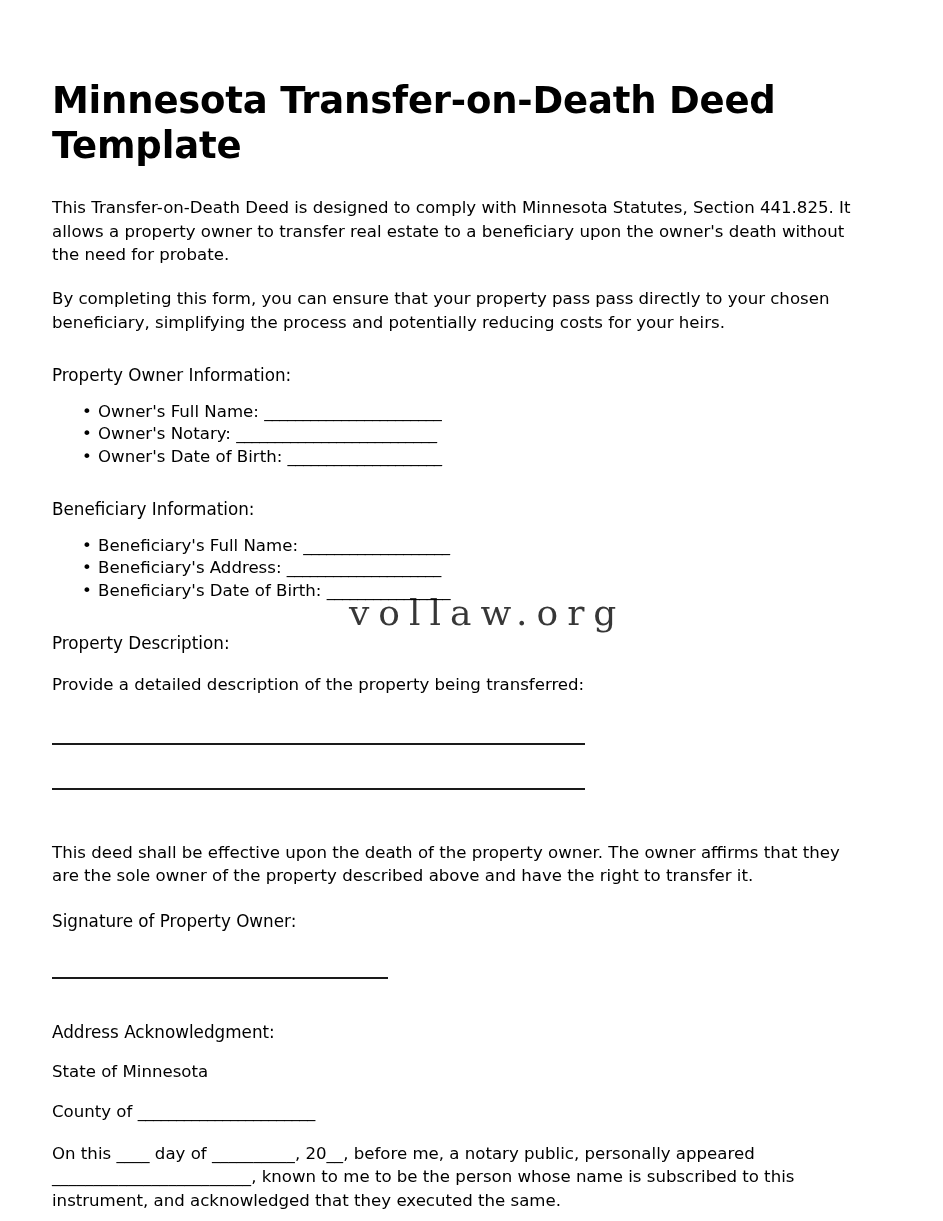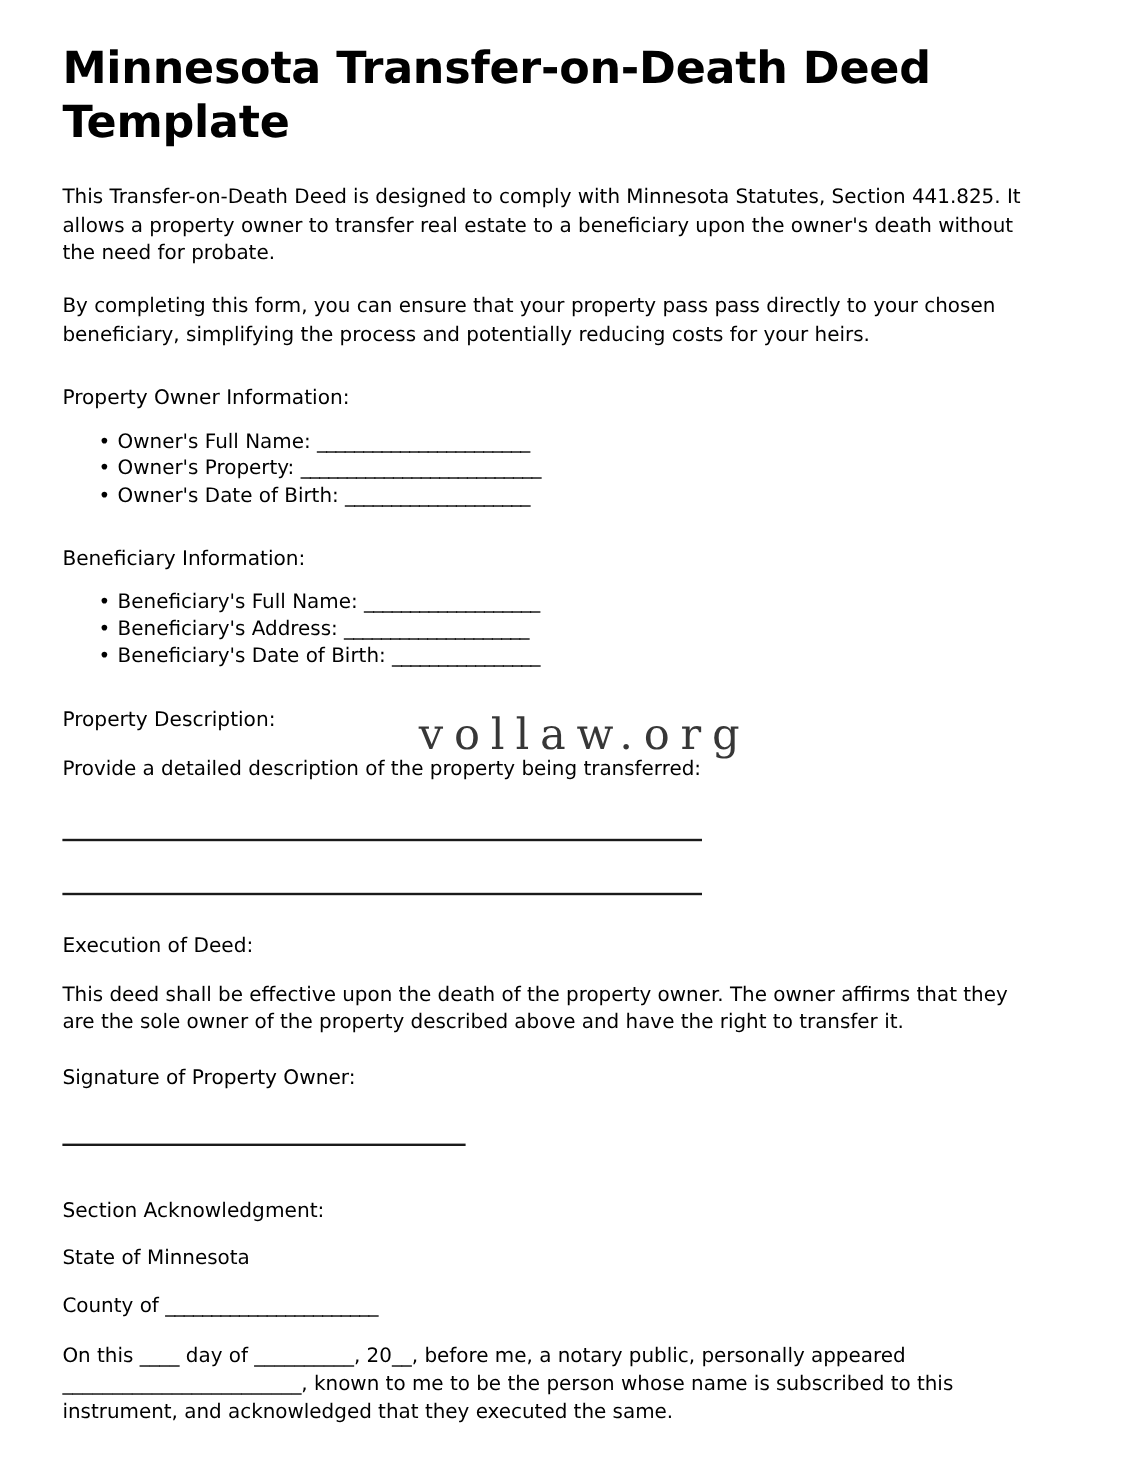--- a/index.html
+++ b/index.html
@@ -14,21 +14,21 @@
     font-family: "DejaVu Sans", sans-serif;
     color: #000000;
     -webkit-font-smoothing: antialiased;
   }
   .page {
     position: relative;
     width: 927px;
     height: 1221px;
     background: #ffffff;
     box-sizing: border-box;
-    padding: 24px 62px 0 52px;
+    padding: 68px 62px 0 52px;
   }
   .doc-title {
     font-size: 37px;
     font-weight: bold;
     line-height: 1.22;
     letter-spacing: -0.2px;
     margin: 0 0 0 0;
     padding-top: 10px;
     max-width: 780px;
   }
@@ -108,21 +108,21 @@
   <div class="gap-after-heading"></div>
 
   <ul class="fields">
     <li>
       <span class="bullet">•</span>
       <span>Owner's Full Name:</span>
       <span class="fill">_______________________</span>
     </li>
     <li>
       <span class="bullet">•</span>
-      <span>Owner's Property:</span>
+      <span>Owner's Notary:</span>
       <span class="fill">__________________________</span>
     </li>
     <li>
       <span class="bullet">•</span>
       <span>Owner's Date of Birth:</span>
       <span class="fill">____________________</span>
     </li>
   </ul>
 
   <div class="gap-before-heading"></div>
@@ -151,34 +151,33 @@
   <div class="section-heading">Property Description:</div>
   <div style="height:20px"></div>
   <p class="body-text">Provide a detailed description of the property being transferred:</p>
 
   <div style="height:46px"></div>
   <div class="long-rule"></div>
   <div style="height:43px"></div>
   <div class="long-rule"></div>
 
   <div style="height:31px"></div>
-  <div class="section-heading">Execution of Deed:</div>
   <div style="height:20px"></div>
   <p class="body-text">This deed shall be effective upon the death of the property owner. The owner affirms that they are the sole owner of the property described above and have the right to transfer it.</p>
 
   <div style="height:23px"></div>
   <div class="section-heading">Signature of Property Owner:</div>
 
   <div style="height:46px"></div>
   <div class="sig-rule"></div>
 
   <div style="height:22px"></div>
 
   <div style="height:21px"></div>
-  <div class="section-heading">Section Acknowledgment:</div>
+  <div class="section-heading">Address Acknowledgment:</div>
 
   <div style="height:18px"></div>
   <p class="body-text">State of Minnesota</p>
 
   <div style="height:17px"></div>
   <p class="body-text"><span>County of</span> <span class="fill">_______________________</span></p>
 
   <div style="height:18px"></div>
   <p class="body-text">On this ____ day of __________, 20__, before me, a notary public, personally appeared ________________________, known to me to be the person whose name is subscribed to this instrument, and acknowledged that they executed the same.</p>
 

